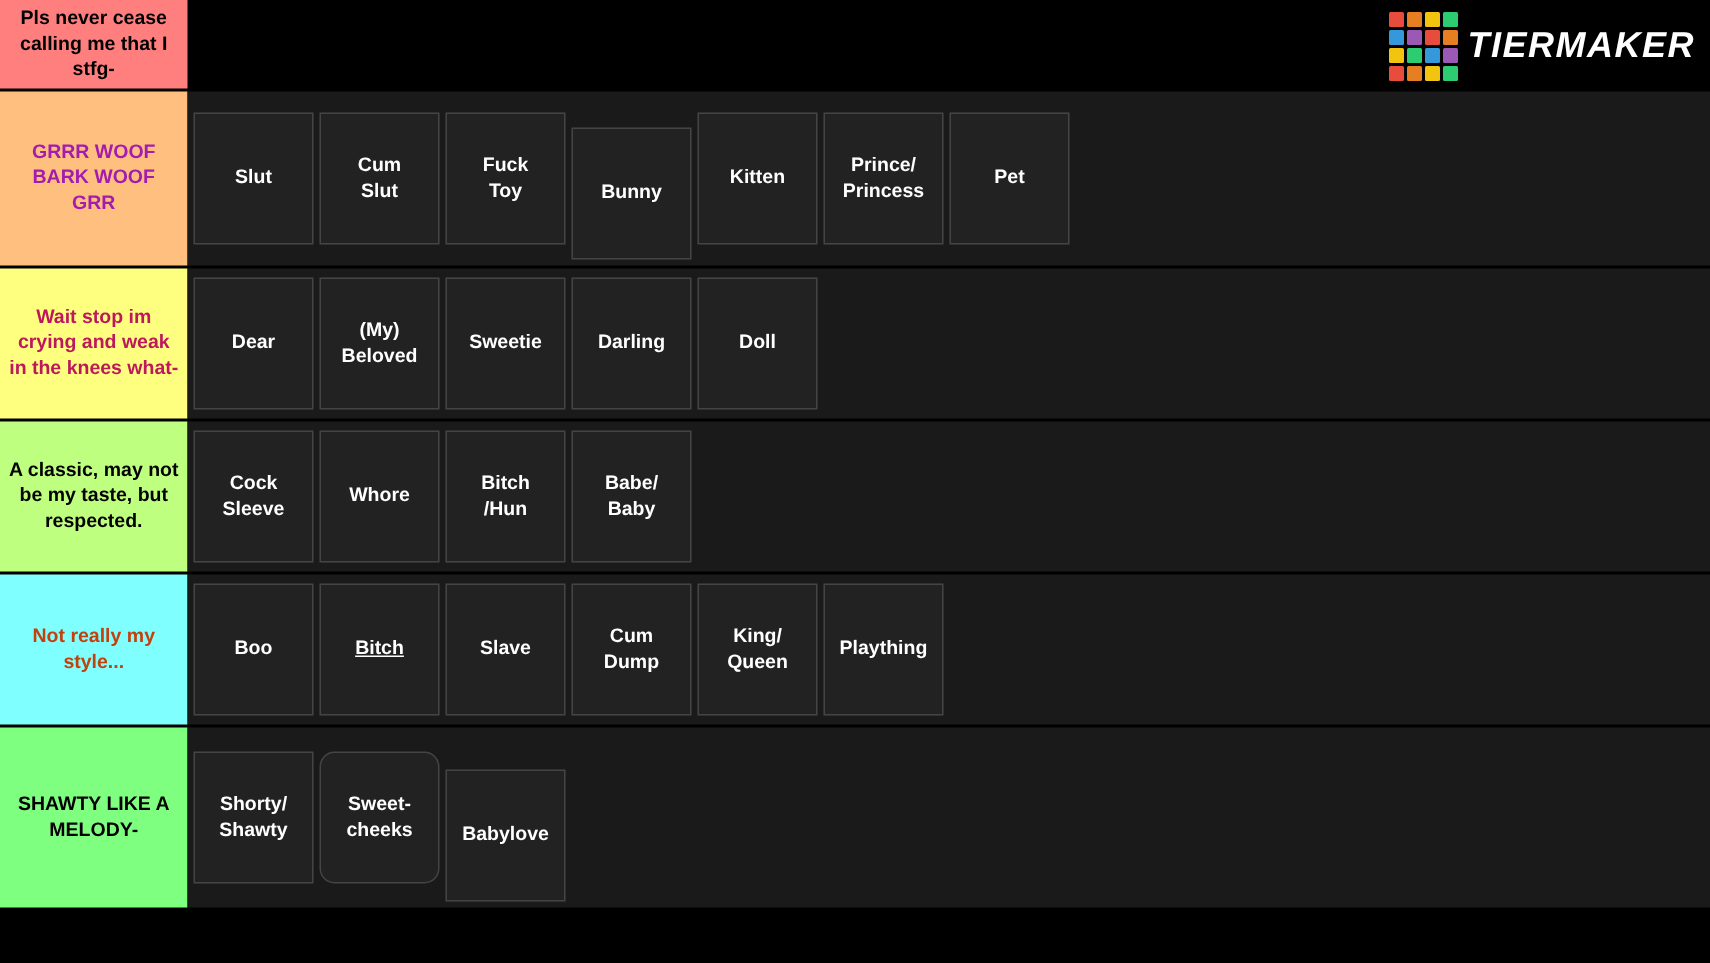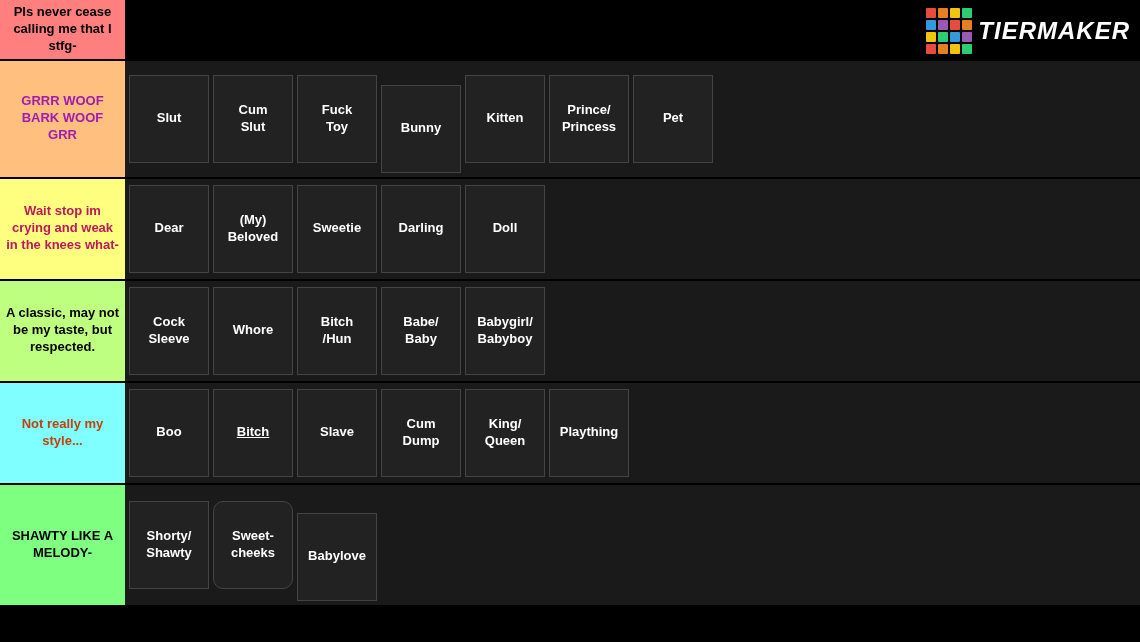--- a/index.html
+++ b/index.html
@@ -159,22 +159,20 @@
       <div class="tier-row">
         <div class="tier-label" style="background-color: rgb(191, 255, 127); color: rgb(0, 0, 0);">A classic, may not be my taste, but respected.</div>
         <div class="tier-items">
           <div class="tier-item" style="white-space: pre-line;">Cock
 Sleeve</div>
           <div class="tier-item" style="white-space: pre-line;">Whore</div>
           <div class="tier-item" style="white-space: pre-line;">Bitch
 /Hun</div>
           <div class="tier-item" style="white-space: pre-line;">Babe/
 Baby</div>
-          <div class="tier-item" style="white-space: pre-line;">Babygirl/
-Babyboy</div>
         </div>
       </div>
       <div class="tier-row">
         <div class="tier-label" style="background-color: rgb(127, 255, 255); color: #c2410c;">Not really my style...</div>
         <div class="tier-items">
           <div class="tier-item" style="white-space: pre-line;">Boo</div>
           <div class="tier-item" style="white-space: pre-line; text-decoration: underline;">Bitch</div>
           <div class="tier-item" style="white-space: pre-line;">Slave</div>
           <div class="tier-item" style="white-space: pre-line;">Cum
 Dump</div>

